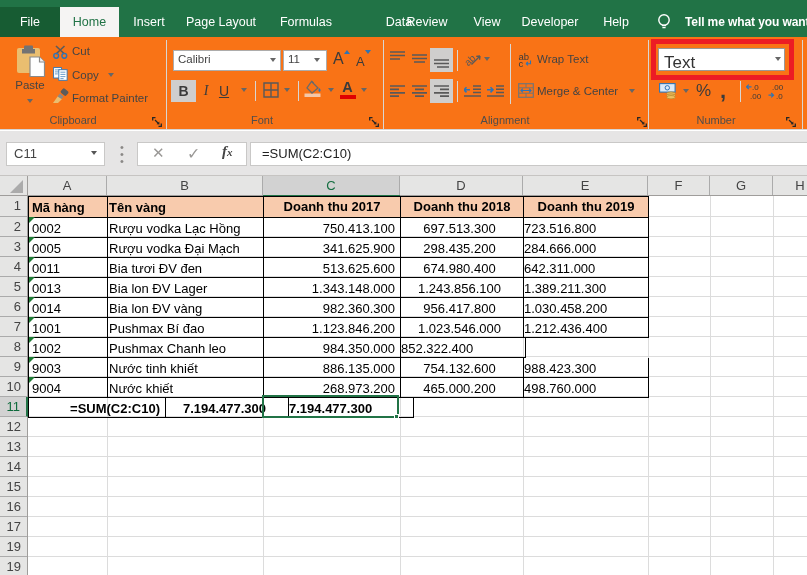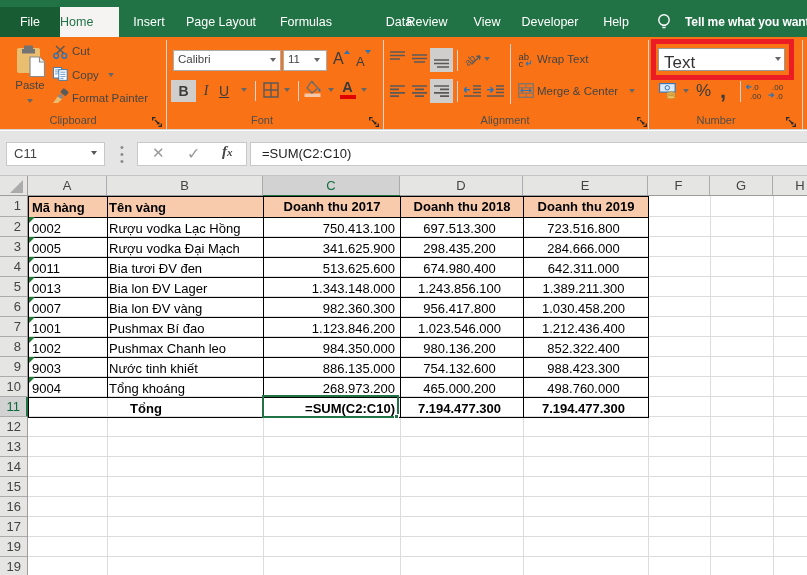--- a/index.html
+++ b/index.html
@@ -3,21 +3,21 @@
 <meta charset="utf-8">
 <style>
 * { margin:0; padding:0; box-sizing:border-box; }
 html,body { width:807px; height:575px; overflow:hidden; font-family:"Liberation Sans", sans-serif; }
 #app { position:relative; width:807px; height:575px; background:#fff; overflow:hidden; }
 .abs { position:absolute; }
 
 
 #topbar { position:absolute; left:0; top:0; width:807px; height:37px; background:#217346; }
 #filetab { position:absolute; left:0; top:7px; width:60px; height:30px; background:#175c33; color:#fff; font-size:12.5px; text-align:center; line-height:30px; }
-#hometab { position:absolute; left:60px; top:7px; width:59px; height:30px; background:#f5f4f3; color:#217346; font-size:12.5px; line-height:30px; }
+#hometab { position:absolute; left:60px; top:7px; width:59px; height:30px; background:#f5f4f3; color:#217346; font-size:12.5px; text-align:center; line-height:30px; }
 .tab { position:absolute; top:7px; height:30px; color:#fff; font-size:12.5px; line-height:30px; transform:translateX(-50%); white-space:nowrap; }
 #tellme { position:absolute; left:685px; top:7px; height:30px; color:#fff; font-size:12px; font-weight:bold; letter-spacing:-0.1px; line-height:30px; white-space:nowrap; }
 
 
 #ribbon { position:absolute; left:0; top:37px; width:807px; height:93px; background:#f97316; border-bottom:1px solid #d6d4d2; }
 .gsep { position:absolute; top:3px; width:1px; height:90px; background:#d8d6d4; }
 .glabel { position:absolute; top:77px; height:14px; font-size:11px; color:#4f4d4b; transform:translateX(-50%); white-space:nowrap; }
 .rtext { position:absolute; font-size:11.5px; color:#444; white-space:nowrap; }
 .dd { position:absolute; width:0; height:0; border-left:3.5px solid transparent; border-right:3.5px solid transparent; border-top:4px solid #666; }
 .combo { position:absolute; background:#fff; border:1px solid #adacab; }
@@ -40,21 +40,21 @@
 .hline { position:absolute; left:0; width:779px; height:1px; background:#dcdcdc; }
 
 
 #tbl { position:absolute; left:0; top:0; border-top:1px solid #000; border-left:1px solid #000; }
 .trow { display:flex; }
 .c { height:20px; border-right:1px solid #000; border-bottom:1px solid #000; font-size:13px; line-height:19px; padding-top:1px; white-space:nowrap; overflow:hidden; }
 .ca { width:79px; padding-left:3px; }
 .cb { width:156px; padding-left:1px; }
 .cc { width:137px; text-align:right; padding-right:5px; }
 .cd { width:123px; text-align:center; padding-right:5px; }
-.ce { width:125px; text-align:center; padding-right:5px; }
+.ce { width:125px; text-align:left; padding-right:5px; }
 .hdr { background:#f8cbad; font-weight:bold; height:21px; }
 .hc { text-align:center; padding:0; }
 .b { font-weight:bold; }
 .tri { position:absolute; width:0; height:0; border-top:6px solid #1e7b34; border-right:6px solid transparent; }
 #sel { position:absolute; left:234px; top:199px; width:137px; height:23px; border:2px solid #217346; }
 #fh { position:absolute; left:366px; top:218px; width:5px; height:5px; background:#217346; border:1px solid #fff; }
 </style>
 </head>
 <body>
 <div id="app">
@@ -354,56 +354,54 @@
           <div class="c ce">642.311.000</div>
         </div>
       <div class="trow">
           <div class="c ca">0013</div>
           <div class="c cb">Bia lon ĐV Lager</div>
           <div class="c cc">1.343.148.000</div>
           <div class="c cd">1.243.856.100</div>
           <div class="c ce">1.389.211.300</div>
         </div>
       <div class="trow">
-          <div class="c ca">0007</div>
+          <div class="c ca">0014</div>
           <div class="c cb">Bia lon ĐV vàng</div>
           <div class="c cc">982.360.300</div>
           <div class="c cd">956.417.800</div>
           <div class="c ce">1.030.458.200</div>
         </div>
       <div class="trow">
           <div class="c ca">1001</div>
           <div class="c cb">Pushmax Bí đao</div>
           <div class="c cc">1.123.846.200</div>
           <div class="c cd">1.023.546.000</div>
           <div class="c ce">1.212.436.400</div>
         </div>
       <div class="trow">
           <div class="c ca">1002</div>
           <div class="c cb">Pushmax Chanh leo</div>
           <div class="c cc">984.350.000</div>
-          <div class="c cd">980.136.200</div>
           <div class="c ce">852.322.400</div>
         </div>
       <div class="trow">
           <div class="c ca">9003</div>
           <div class="c cb">Nước tinh khiết</div>
           <div class="c cc">886.135.000</div>
           <div class="c cd">754.132.600</div>
           <div class="c ce">988.423.300</div>
         </div>
       <div class="trow">
           <div class="c ca">9004</div>
-          <div class="c cb">Tổng khoáng</div>
+          <div class="c cb">Nước khiết</div>
           <div class="c cc">268.973.200</div>
           <div class="c cd">465.000.200</div>
           <div class="c ce">498.760.000</div>
         </div>
       <div class="trow">
-        <div class="c b" style="width:235px; text-align:center; border-right:1px solid #000; border-bottom:1px solid #000;">Tổng</div>
         <div class="c cc b">=SUM(C2:C10)</div>
           <div class="c cd b">7.194.477.300</div>
           <div class="c ce b">7.194.477.300</div>
       </div>
     </div>
 
     <div class="tri" style="left:1px; top:21px;"></div>
     <div class="tri" style="left:1px; top:41px;"></div>
     <div class="tri" style="left:1px; top:61px;"></div>
     <div class="tri" style="left:1px; top:81px;"></div>

